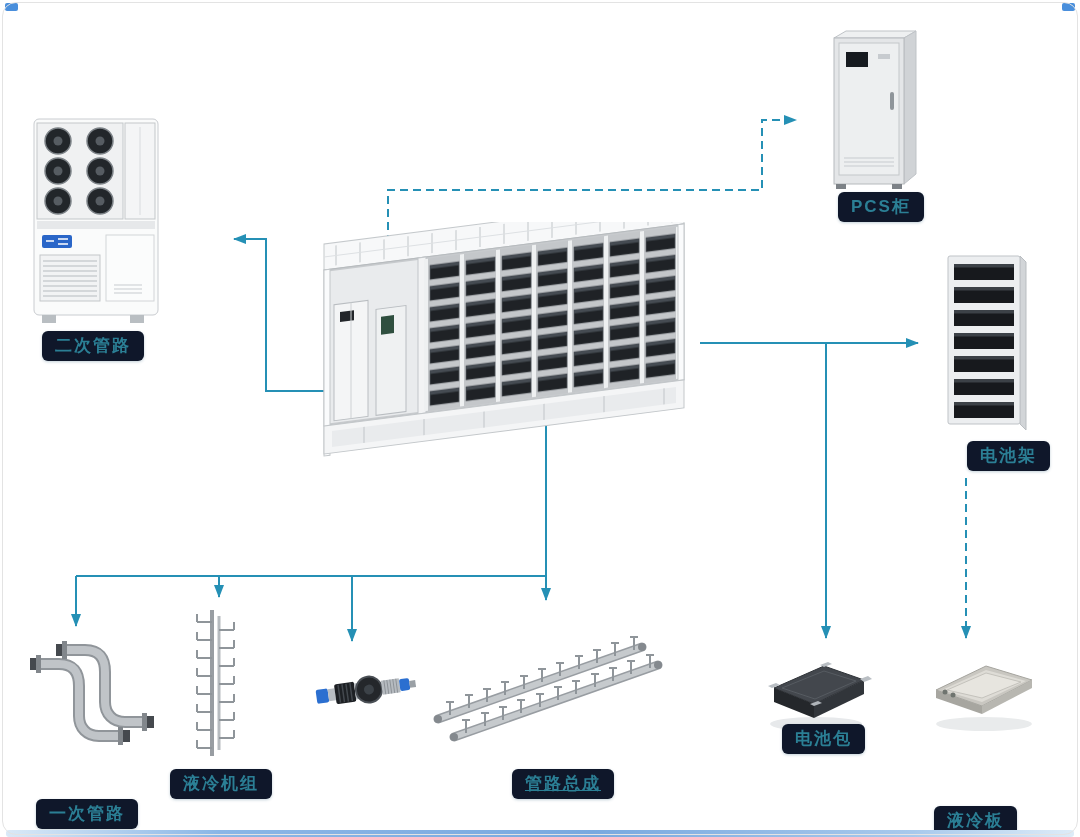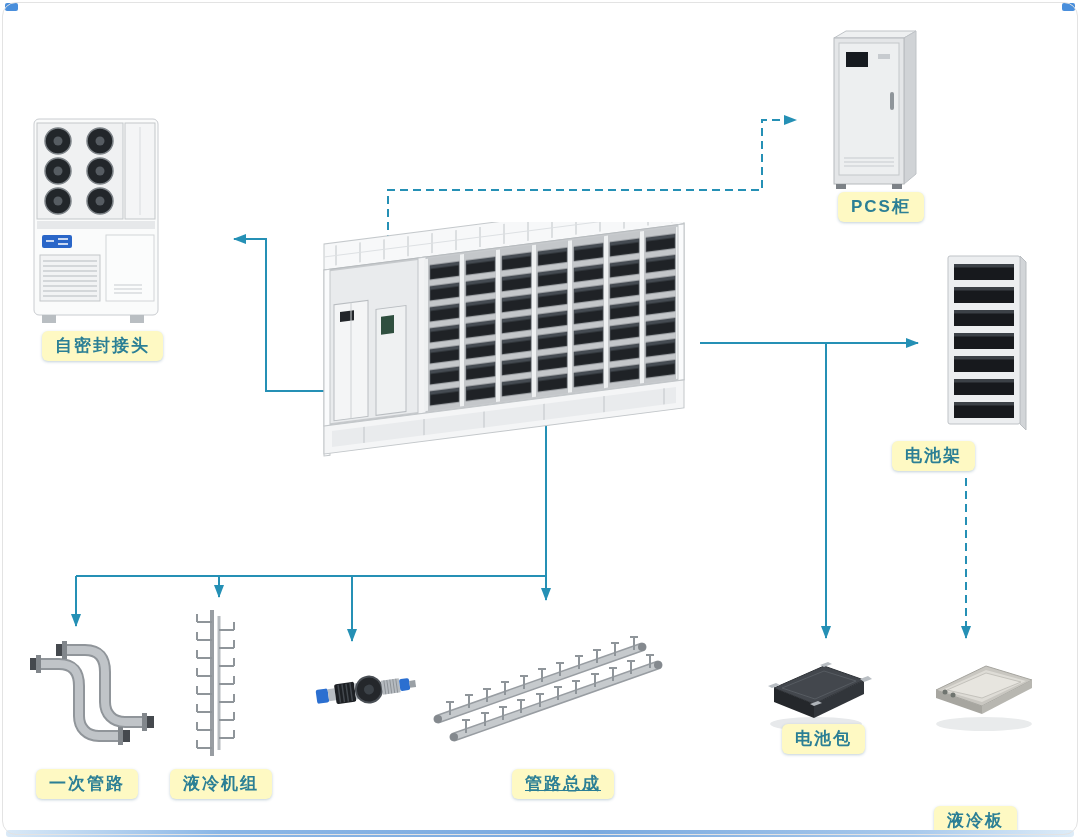--- a/index.html
+++ b/index.html
@@ -4,21 +4,21 @@
 <style>
   html,body{margin:0;padding:0;background:#ffffff;}
   .canvas{
     position:relative;width:1080px;height:837px;background:#ffffff;overflow:hidden;
     font-family:"Liberation Sans","DejaVu Sans",sans-serif;
   }
   .frame-border{position:absolute;inset:2px;border:1px solid #e3e3e3;border-radius:14px;pointer-events:none;z-index:5;}
   #connectors{position:absolute;left:0;top:0;width:1080px;height:837px;z-index:1;}
   .node{position:absolute;z-index:2;}
   .label-pill{
-    position:absolute;z-index:3;background:#fef9c3;color:#2b7f95;
+    position:absolute;z-index:3;background:#0f172a;color:#2b7f95;
     font-size:17px;font-weight:600;letter-spacing:2px;line-height:1;
     padding:6px 13px 7px;border-radius:6px;white-space:nowrap;
     box-shadow:0 1px 3px rgba(40,90,120,.28);
   }
   .corner-mark{position:absolute;width:13px;height:8px;background:#4a8fdc;border-radius:2px;z-index:4;}
   .corner-mark.tl{left:5px;top:3px;}
   .corner-mark.tr{right:5px;top:3px;}
   .bottom-bar{
     position:absolute;left:6px;right:6px;bottom:0;height:7px;border-radius:3px;z-index:4;
     background:linear-gradient(90deg,#d9e9f7 0%,#8ab6e6 20%,#79a9df 55%,#a8c9ec 85%,#ddecf8 100%);
@@ -118,21 +118,21 @@
       <rect x="12" y="120" width="30" height="13" rx="2" fill="#2a66c8"></rect>
       <path d="M16,126h8M28,124h10M28,129h10" stroke="#ffffff" stroke-width="1.5" fill="none"></path>
       <rect x="10" y="140" width="60" height="46" fill="#f2f3f4" stroke="#c3c7ca"></rect>
       <path d="M13,146H67M13,151H67M13,156H67M13,161H67M13,166H67M13,171H67M13,176H67M13,181H67" stroke="#b6bbbf" fill="none"></path>
       <rect x="76" y="120" width="48" height="66" fill="#fbfcfc" stroke="#d2d5d8"></rect>
       <path d="M84,170H112M84,174H112M84,178H112" stroke="#c7cbcf" fill="none"></path>
       <rect x="12" y="200" width="14" height="8" fill="#b9bec2"></rect>
       <rect x="100" y="200" width="14" height="8" fill="#b9bec2"></rect>
     </svg>
   </div>
-  <div class="label-pill" style="left:42px;top:331px;">自密封接头</div>
+  <div class="label-pill" style="left:42px;top:331px;">二次管路</div>
 
   <div class="node" style="left:826px;top:26px;width:96px;height:166px;">
     <svg viewBox="0 0 96 166" width="96" height="166">
       <polygon points="8,12 20,5 90,5 78,12" fill="#eef0f1" stroke="#bfc3c7"></polygon>
       <polygon points="78,12 90,5 90,148 78,158" fill="#d0d3d6" stroke="#bfc3c7"></polygon>
       <rect x="8" y="12" width="70" height="146" fill="#e4e6e8" stroke="#b6babd"></rect>
       <rect x="13" y="17" width="60" height="132" fill="#edeff0" stroke="#c3c7ca"></rect>
       <rect x="20" y="26" width="22" height="15" fill="#171b20"></rect>
       <rect x="52" y="28" width="12" height="5" fill="#c7cbcf"></rect>
       <rect x="64" y="66" width="4" height="18" rx="2" fill="#8f959a"></rect>
@@ -158,41 +158,41 @@
           <rect x="10" y="83" width="60" height="3.5" fill="#3c4147"></rect>
         <rect x="10" y="106" width="60" height="16" fill="#17191d"></rect>
           <rect x="10" y="106" width="60" height="3.5" fill="#3c4147"></rect>
         <rect x="10" y="129" width="60" height="16" fill="#17191d"></rect>
           <rect x="10" y="129" width="60" height="3.5" fill="#3c4147"></rect>
         <rect x="10" y="152" width="60" height="16" fill="#17191d"></rect>
           <rect x="10" y="152" width="60" height="3.5" fill="#3c4147"></rect>
       </g>
     </svg>
   </div>
-  <div class="label-pill" style="left:892px;top:441px;">电池架</div>
+  <div class="label-pill" style="left:967px;top:441px;">电池架</div>
 
   <div class="node" style="left:25px;top:628px;width:140px;height:140px;">
     <svg viewBox="0 0 140 140" width="140" height="140">
       <g fill="none" stroke-linecap="round">
         <path d="M40,22 H60 C74,22 80,30 80,44 V74 C80,86 88,94 100,94 H118" stroke="#90959a" stroke-width="12"></path>
         <path d="M40,22 H60 C74,22 80,30 80,44 V74 C80,86 88,94 100,94 H118" stroke="#c0c4c8" stroke-width="8"></path>
         <path d="M14,36 H34 C48,36 54,44 54,58 V88 C54,100 62,108 74,108 H94" stroke="#90959a" stroke-width="12"></path>
         <path d="M14,36 H34 C48,36 54,44 54,58 V88 C54,100 62,108 74,108 H94" stroke="#c0c4c8" stroke-width="8"></path>
       </g>
       <rect x="11" y="27" width="5" height="18" fill="#82878c"></rect>
       <rect x="5" y="30" width="6" height="12" fill="#45494e"></rect>
       <rect x="93" y="99" width="5" height="18" fill="#82878c"></rect>
       <rect x="98" y="102" width="7" height="12" fill="#45494e"></rect>
       <rect x="37" y="13" width="5" height="18" fill="#82878c"></rect>
       <rect x="31" y="16" width="6" height="12" fill="#45494e"></rect>
       <rect x="117" y="85" width="5" height="18" fill="#82878c"></rect>
       <rect x="122" y="88" width="7" height="12" fill="#45494e"></rect>
     </svg>
   </div>
-  <div class="label-pill" style="left:36px;top:769px;text-align:right;">一次管路</div>
+  <div class="label-pill" style="left:36px;top:799px;text-align:right;">一次管路</div>
 
   <div class="node" style="left:178px;top:600px;width:74px;height:168px;">
     <svg viewBox="0 0 74 168" width="74" height="168">
       <defs>
         <g id="brL">
             <path d="M0,0 H-15 M-15,0 V-8" stroke="#8f959a" stroke-width="2" fill="none"></path>
           </g>
         <g id="brR">
             <path d="M0,0 H15 M15,0 V-8" stroke="#8f959a" stroke-width="2" fill="none"></path>
           </g>

